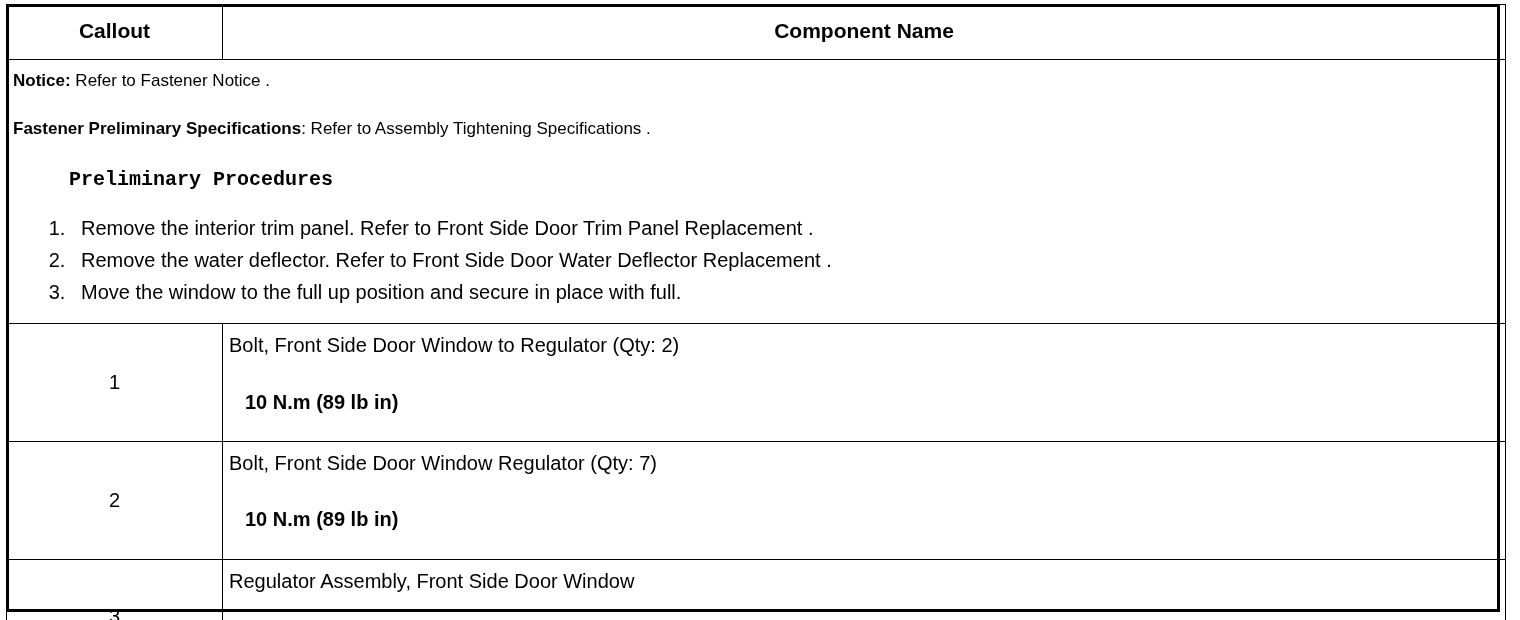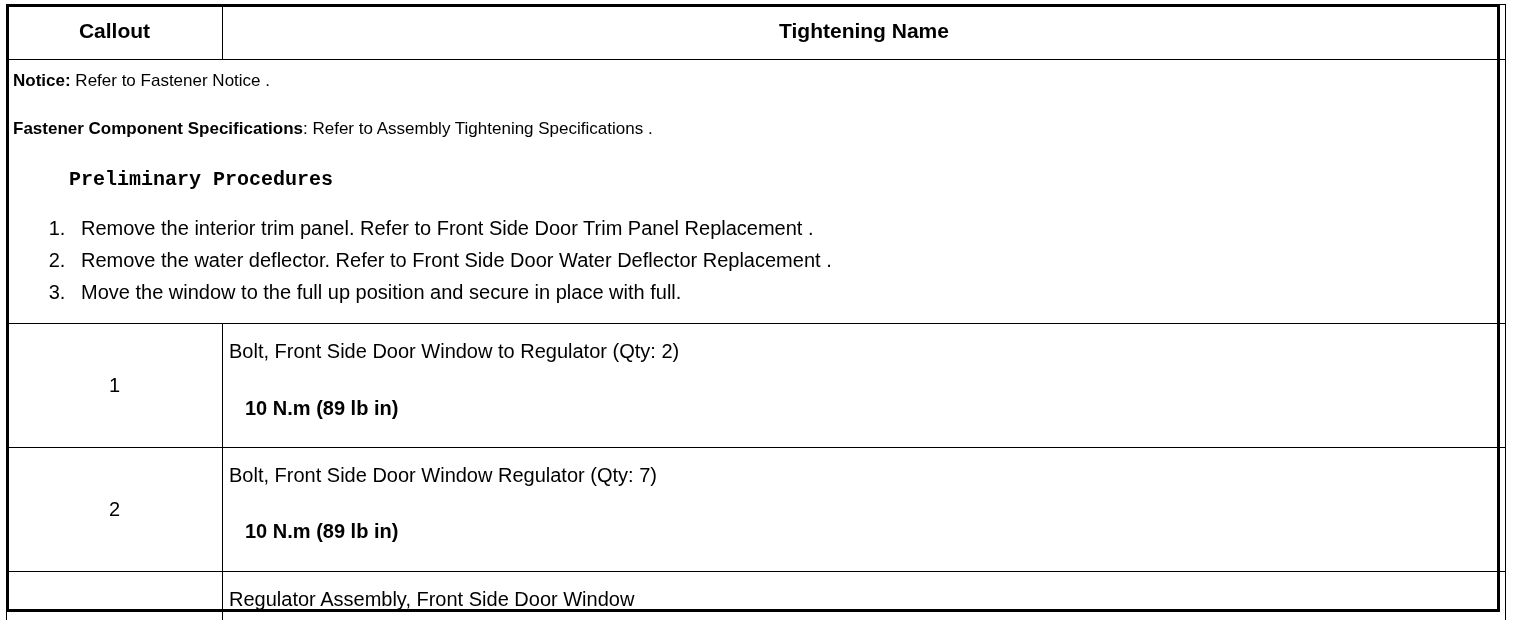--- a/index.html
+++ b/index.html
@@ -108,21 +108,21 @@
     font-size: 20px;
   }
 
   td.comp-cell {
     padding: 8px 8px 10px 6px;
     height: 94px;
     vertical-align: top;
   }
 
   .comp-main {
-    margin: 6px 0 30px 0;
+    margin: 0 0 30px 0;
     font-size: 20px;
   }
   .comp-sub {
     margin: 16px;
     font-size: 20px;
     font-weight: bold;
   }
 </style>
 </head>
 <body>
@@ -130,31 +130,31 @@
 <div class="sheet">
 
   <table class="spec-table">
     <colgroup>
       <col class="col-callout">
       <col class="col-name">
     </colgroup>
     <thead>
       <tr>
         <th class="th-callout">Callout</th>
-        <th class="th-name">Tightening Name</th>
+        <th class="th-name">Component Name</th>
       </tr>
     </thead>
     <tbody>
 
       <tr>
         <td class="notice-cell" colspan="2">
 
           <p class="notice-line"><span class="b">Notice:</span><span> Refer to Fastener Notice .</span></p>
 
-          <p class="notice-line spec-line"><span class="b">Fastener Component Specifications</span><span>: Refer to Assembly Tightening Specifications .</span></p>
+          <p class="notice-line spec-line"><span class="b">Fastener Preliminary Specifications</span><span>: Refer to Assembly Tightening Specifications .</span></p>
 
           <p class="prelim-head">Preliminary Procedures</p>
 
           <ol class="prelim-list">
             <li>Remove the interior trim panel. Refer to Front Side Door Trim Panel Replacement .</li>
             <li>Remove the water deflector. Refer to Front Side Door Water Deflector Replacement .</li>
             <li>Move the window to the full up position and secure in place with full.</li>
           </ol>
 
         </td>

